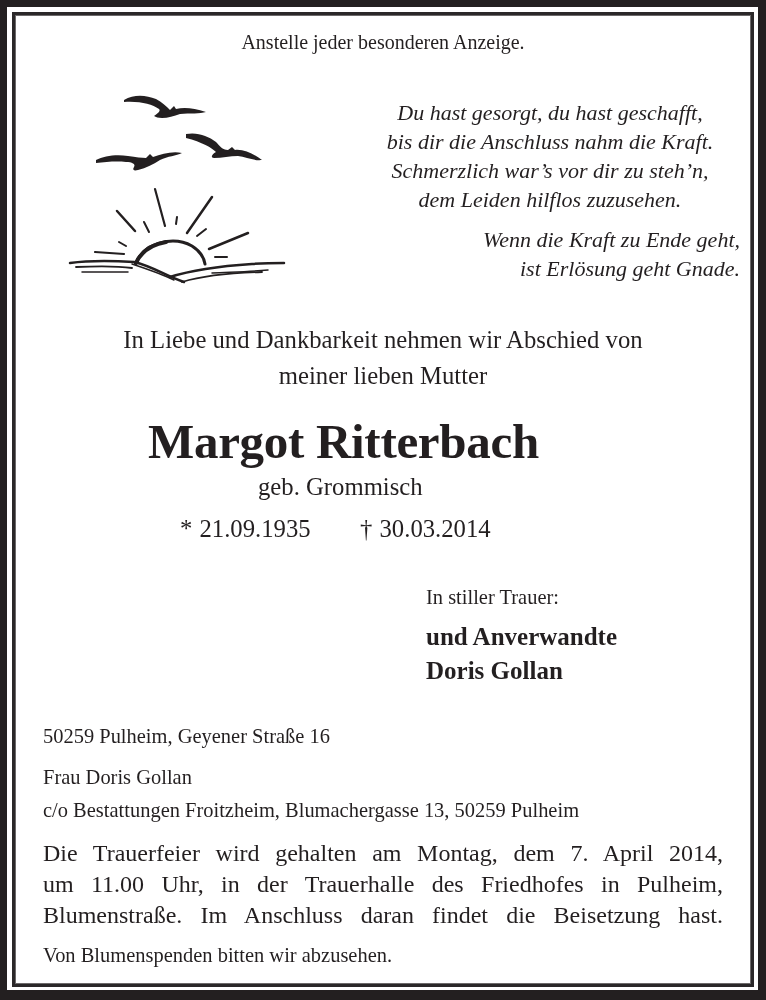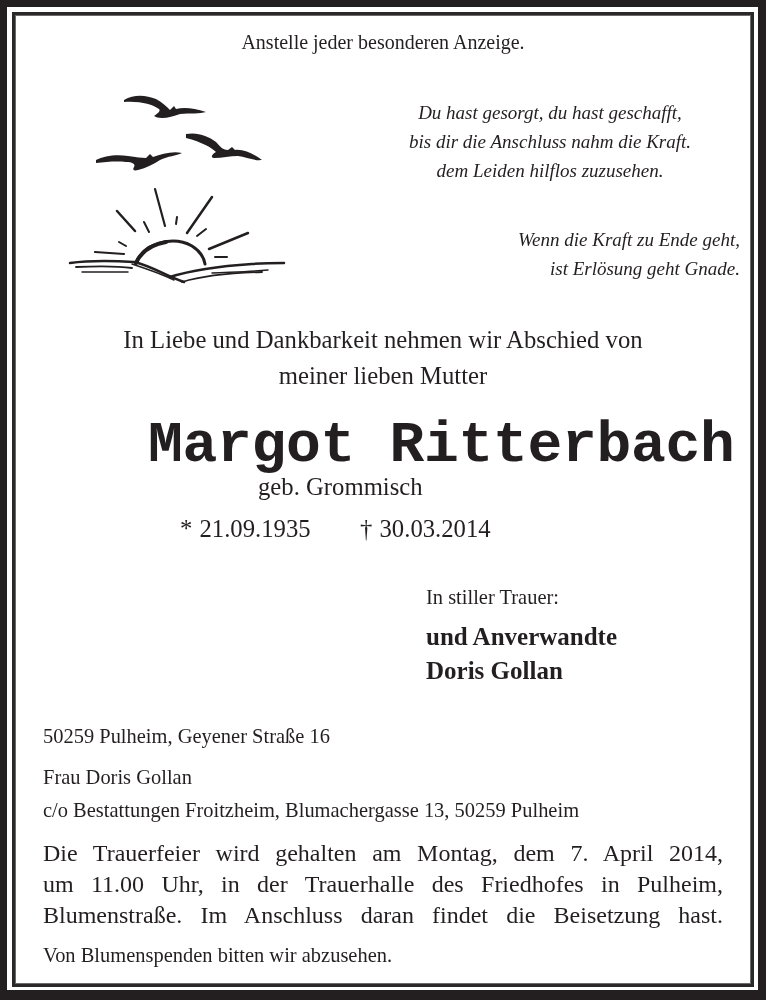--- a/index.html
+++ b/index.html
@@ -47,42 +47,41 @@
     .illustration {
       position: absolute;
       left: 62px; top: 86px;
       width: 230px; height: 206px;
     }
     .poem {
       position: absolute;
       left: 360px; width: 380px;
       text-align: center;
       font-style: italic;
-      font-size: 19px;
+      font-size: 22px;
       line-height: 29px;
     }
     .poem .line { display: block; white-space: nowrap; }
     .poem-1 { top: 98px; }
     .poem-2 { top: 225px; text-align: right; }
     .intro {
       position: absolute;
       left: 0; width: 766px; top: 322px;
       text-align: center;
       font-size: 26px;
       line-height: 36px;
       transform: scaleX(0.95);
       transform-origin: 383px 0;
     }
     .intro .line { display: block; white-space: nowrap; }
     .name {
       left: 148px; top: 413px;
-      font-size: 58px;
+      font-size: 49px;
       font-weight: bold;
       letter-spacing: -0.3px;
-      font-family: Liberation Mono, monospace;
     }
     .maiden {
       left: 258px; top: 472px;
       font-size: 26px;
       transform: scaleX(0.95);
       transform-origin: 0 0;
     }
     .dates {
       left: 180px; top: 514px;
       font-size: 26px;
@@ -181,20 +180,21 @@
     <path d="M70,178 C88,184 100,188 112,194" stroke-width="1.5"></path>
     <path d="M108,191 C130,184 160,180 190,178 C204,177 214,177 222,177" stroke-width="2.5"></path>
     <path d="M120,196 C140,190 166,187 200,186" stroke-width="1.8"></path>
     <path d="M150,187 C170,186 186,186 206,184" stroke-width="1.5"></path>
   </g>
 </svg>
 
 <div class="poem poem-1">
   <span class="line">Du hast gesorgt, du hast geschafft,</span>
   <span class="line">bis dir die Anschluss nahm die Kraft.</span>
+  <span class="line">Schmerzlich war’s vor dir zu steh’n,</span>
   <span class="line">dem Leiden hilflos zuzusehen.</span>
 </div>
 <div class="poem poem-2">
   <span class="line">Wenn die Kraft zu Ende geht,</span>
   <span class="line">ist Erlösung geht Gnade.</span>
 </div>
 
 <div class="intro">
   <span class="line">In Liebe und Dankbarkeit nehmen wir Abschied von</span>
   <span class="line">meiner lieben Mutter</span>

